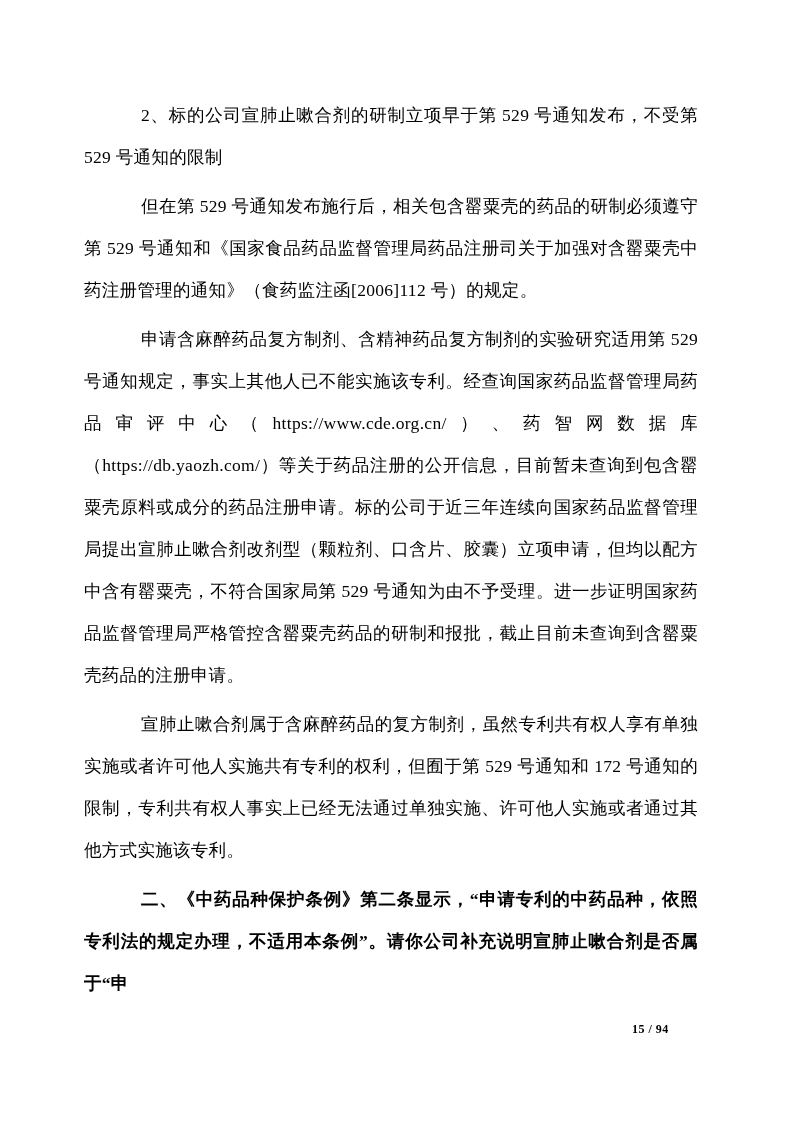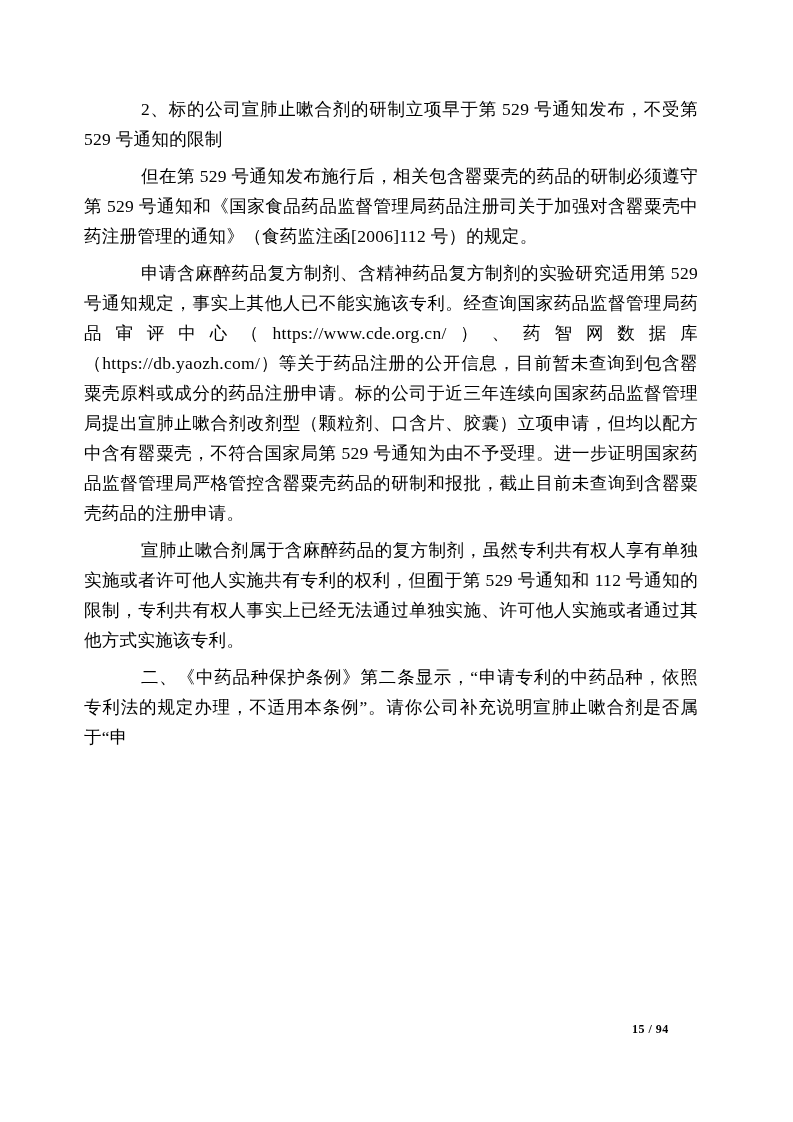--- a/index.html
+++ b/index.html
@@ -16,29 +16,29 @@
     overflow: hidden;
   }
   .text-block {
     position: absolute;
     left: 84px;
     top: 94px;
     width: 614px;
   }
   .para {
     font-size: 17.5px;
-    line-height: 30px;
+    line-height: 42px;
     text-align: justify;
     text-indent: 57px;
     margin: 0 0 7px 0;
     letter-spacing: 0.3px;
     word-break: break-word;
   }
   .para.bold {
-    font-weight: normal;
+    font-weight: bold;
   }
   .page-number {
     position: absolute;
     left: 632px;
     top: 1022px;
     font-size: 12px;
     font-weight: bold;
     letter-spacing: 0.5px;
   }
 </style>
@@ -47,18 +47,18 @@
 
 <div class="text-block">
   <p class="para">2、标的公司宣肺止嗽合剂的研制立项早于第 529 号通知发布，不受第 529 号通知的限制</p>
 
 
   <p class="para">但在第 529 号通知发布施行后，相关包含罂粟壳的药品的研制必须遵守第 529 号通知和《国家食品药品监督管理局药品注册司关于加强对含罂粟壳中药注册管理的通知》（食药监注函[2006]112 号）的规定。</p>
 
 
   <p class="para">申请含麻醉药品复方制剂、含精神药品复方制剂的实验研究适用第 529 号通知规定，事实上其他人已不能实施该专利。经查询国家药品监督管理局药品审评中心（https://www.cde.org.cn/）、药智网数据库（https://db.yaozh.com/）等关于药品注册的公开信息，目前暂未查询到包含罂粟壳原料或成分的药品注册申请。标的公司于近三年连续向国家药品监督管理局提出宣肺止嗽合剂改剂型（颗粒剂、口含片、胶囊）立项申请，但均以配方中含有罂粟壳，不符合国家局第 529 号通知为由不予受理。进一步证明国家药品监督管理局严格管控含罂粟壳药品的研制和报批，截止目前未查询到含罂粟壳药品的注册申请。</p>
 
-  <p class="para">宣肺止嗽合剂属于含麻醉药品的复方制剂，虽然专利共有权人享有单独实施或者许可他人实施共有专利的权利，但囿于第 529 号通知和 112 号通知的限制，专利共有权人事实上已经无法通过单独实施、许可他人实施或者通过其他方式实施该专利。</p>
+  <p class="para">宣肺止嗽合剂属于含麻醉药品的复方制剂，虽然专利共有权人享有单独实施或者许可他人实施共有专利的权利，但囿于第 529 号通知和 172 号通知的限制，专利共有权人事实上已经无法通过单独实施、许可他人实施或者通过其他方式实施该专利。</p>
 
   <p class="para bold">二、《中药品种保护条例》第二条显示，“申请专利的中药品种，依照专利法的规定办理，不适用本条例”。请你公司补充说明宣肺止嗽合剂是否属于“申</p>
 </div>
 
 <div class="page-number">15 / 94</div>
 
 </body></html>

